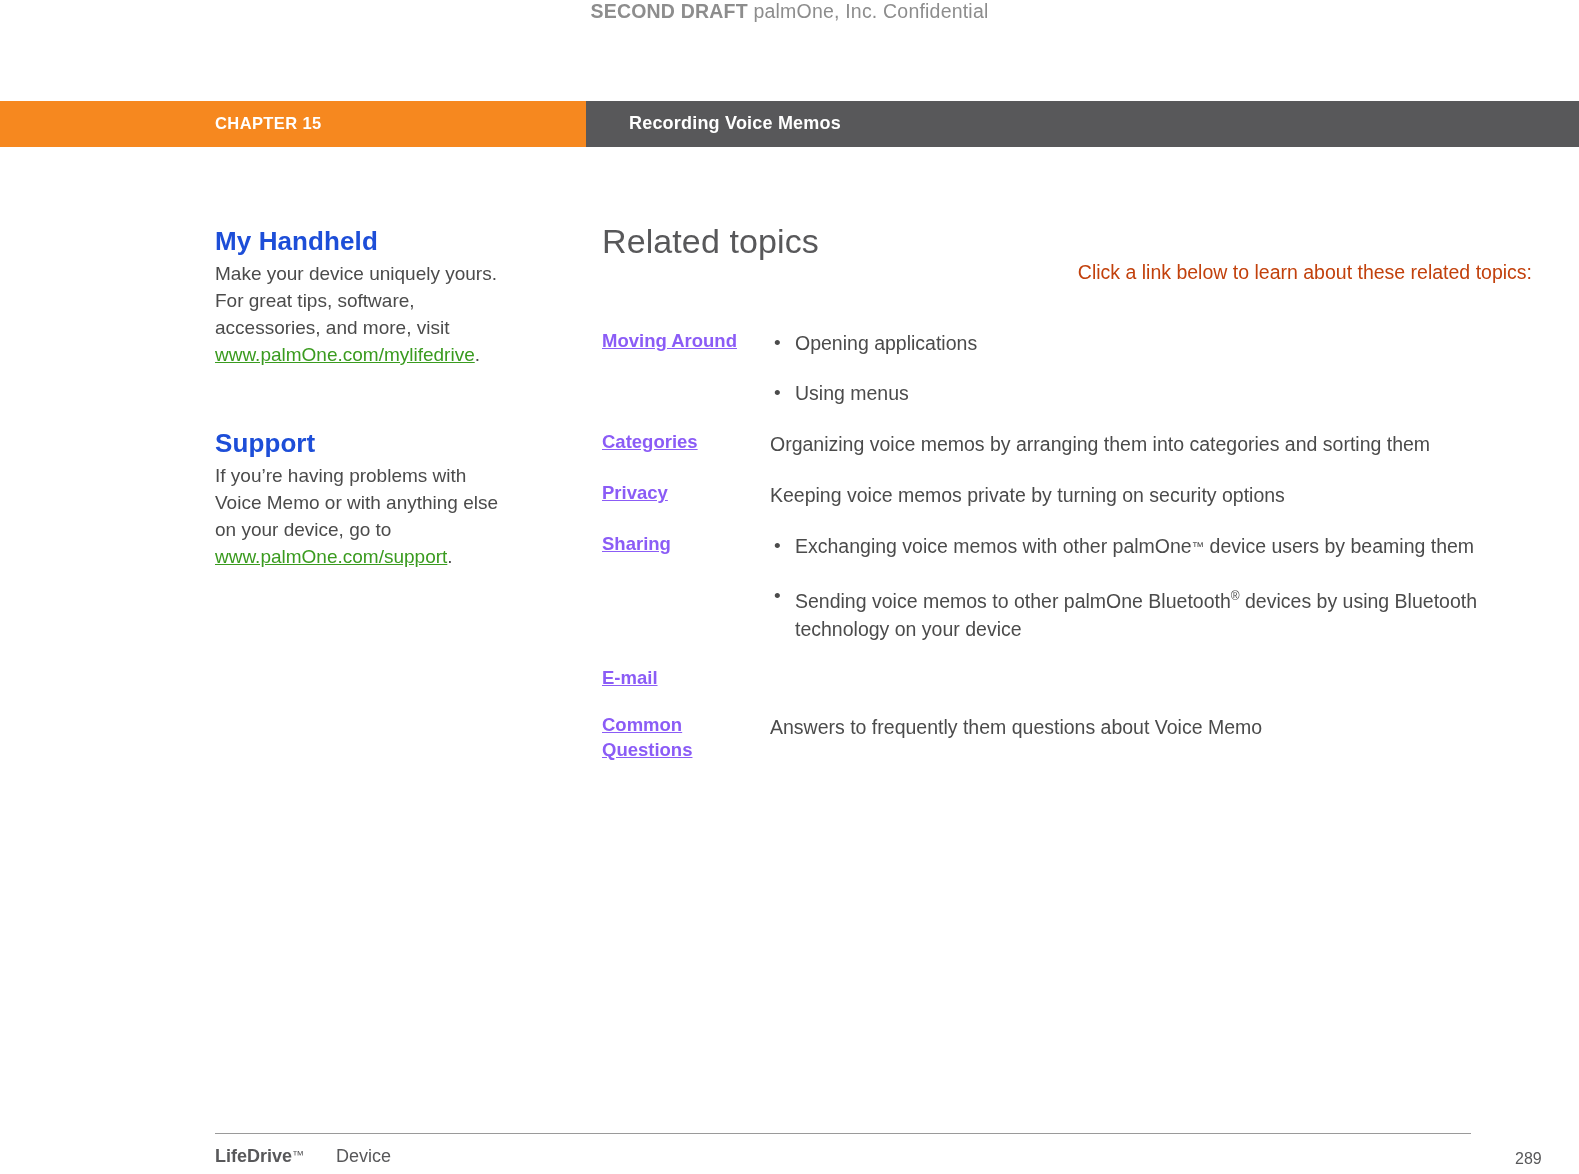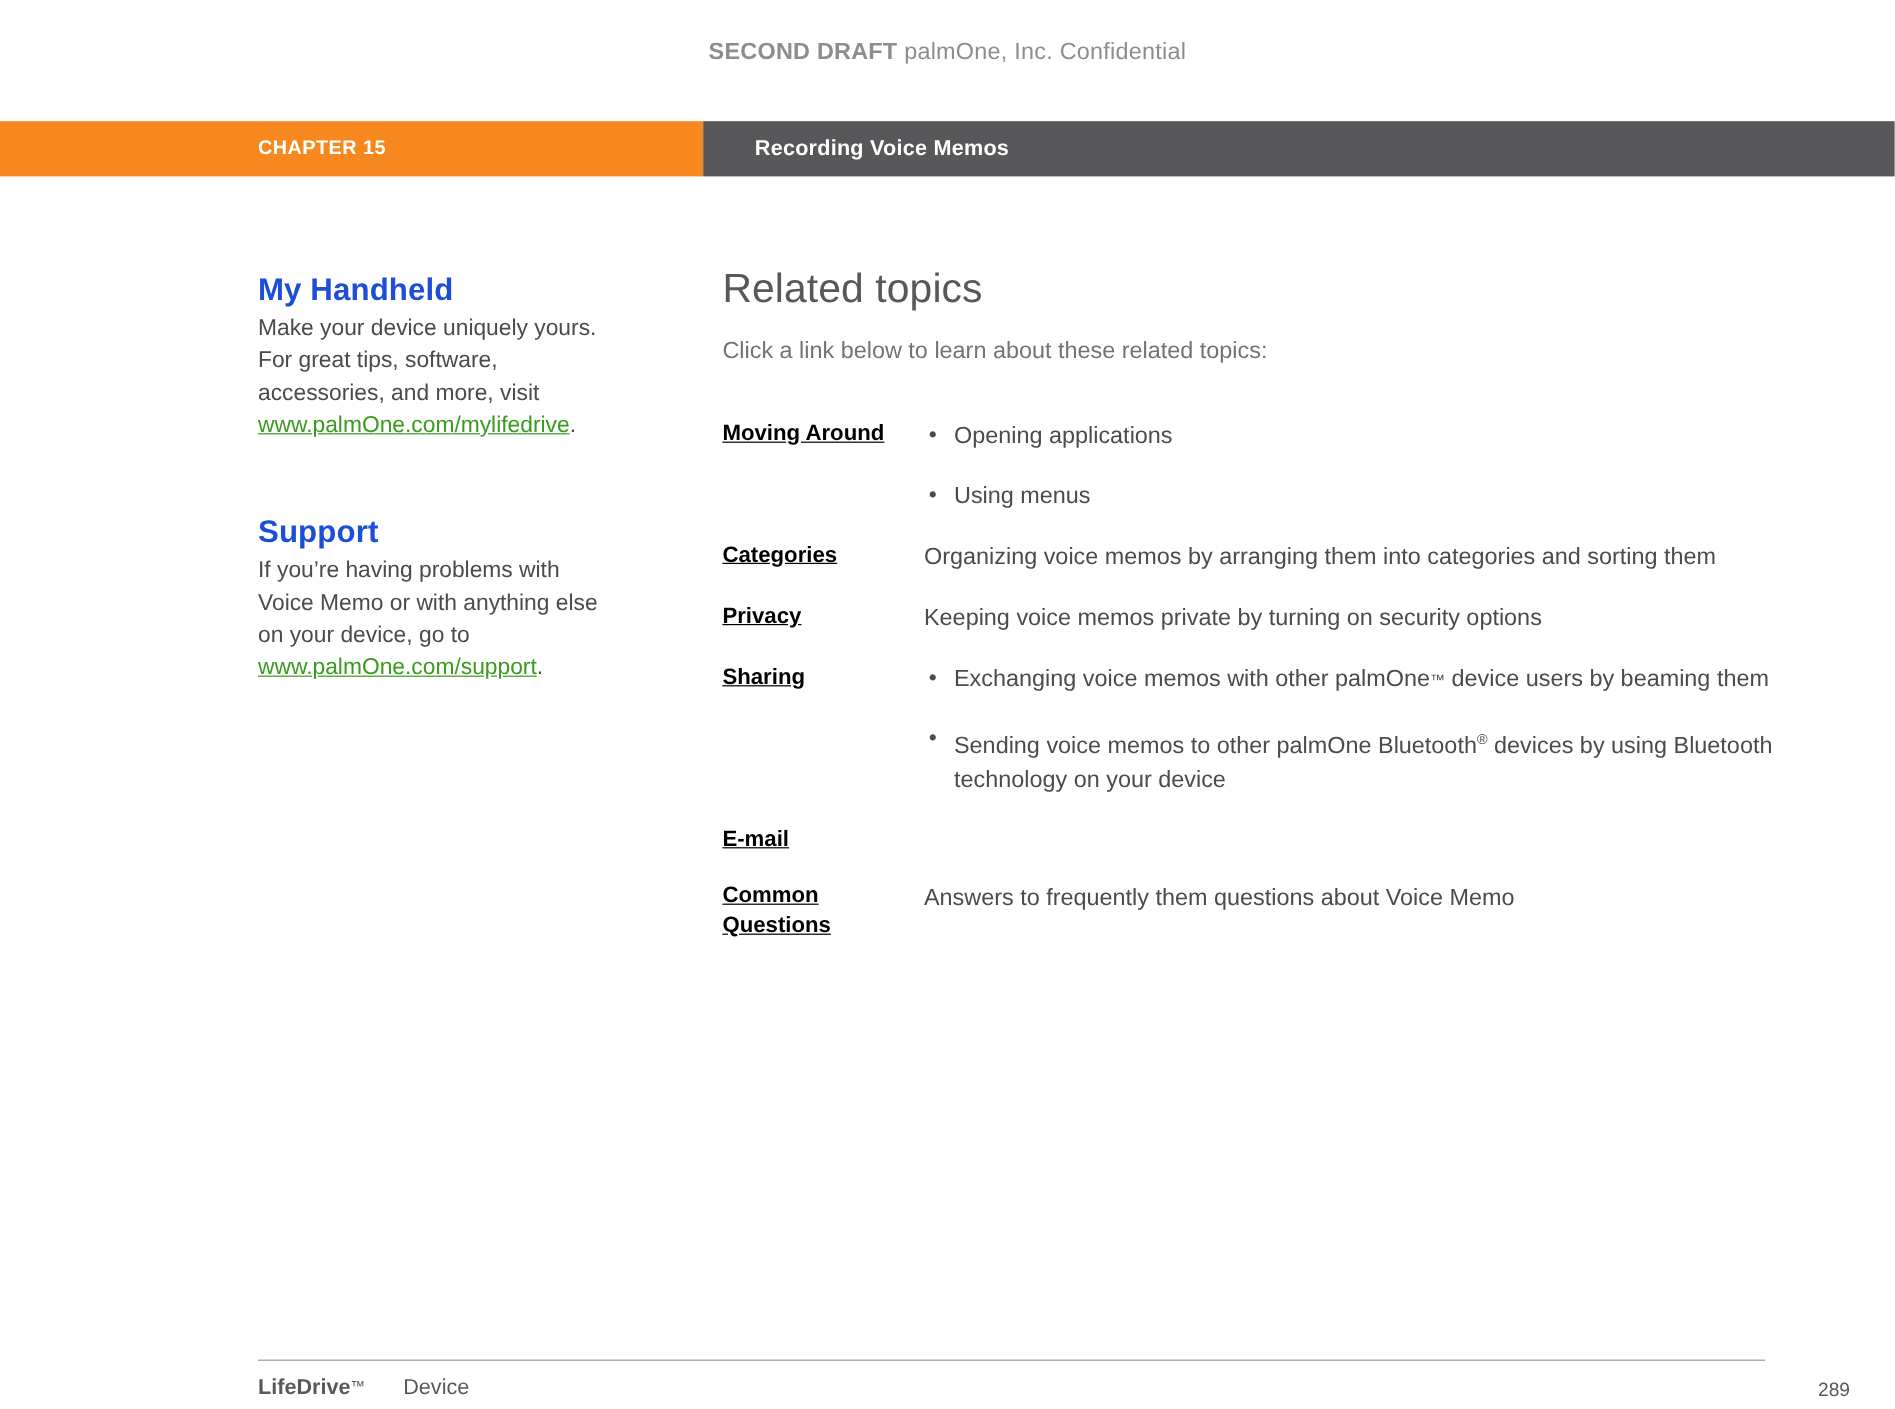--- a/index.html
+++ b/index.html
@@ -22,21 +22,20 @@
   
   .draft-line {
     position: absolute;
     top: 0px;
     left: 0;
     width: 100%;
     text-align: center;
     font-size: 19.5px;
     color: #8d8d8d;
     letter-spacing: 0.2px;
-    margin-top: 32px;
   }
   .draft-line .sec {
     font-weight: bold;
   }
 
   
   .header-band {
     position: absolute;
     top: 101px;
     left: 0;
@@ -119,39 +118,40 @@
     width: 930px;
   }
   .main h1 {
     margin: 0;
     font-size: 34px;
     font-weight: normal;
     color: #58585a;
     letter-spacing: 0.1px;
   }
   .intro {
-    margin-top: 20px;
+    margin-top: 0;
     font-size: 19.5px;
-    color: #737373;
+    color: #c2410c;
+    text-align: right;
   }
 
   .topics {
     margin-top: 44px;
   }
   .trow {
     display: flex;
     align-items: flex-start;
     margin-bottom: 22px;
   }
   .tlabel {
     width: 168px;
     flex: 0 0 168px;
     font-size: 18.5px;
     font-weight: bold;
-    color: #000000;
+    color: #8b5cf6;
     line-height: 25px;
   }
   .tlabel .ul {
     text-decoration: underline;
   }
   .tdesc {
     flex: 1;
     font-size: 19.5px;
     color: #4b4b4b;
     line-height: 28px;

